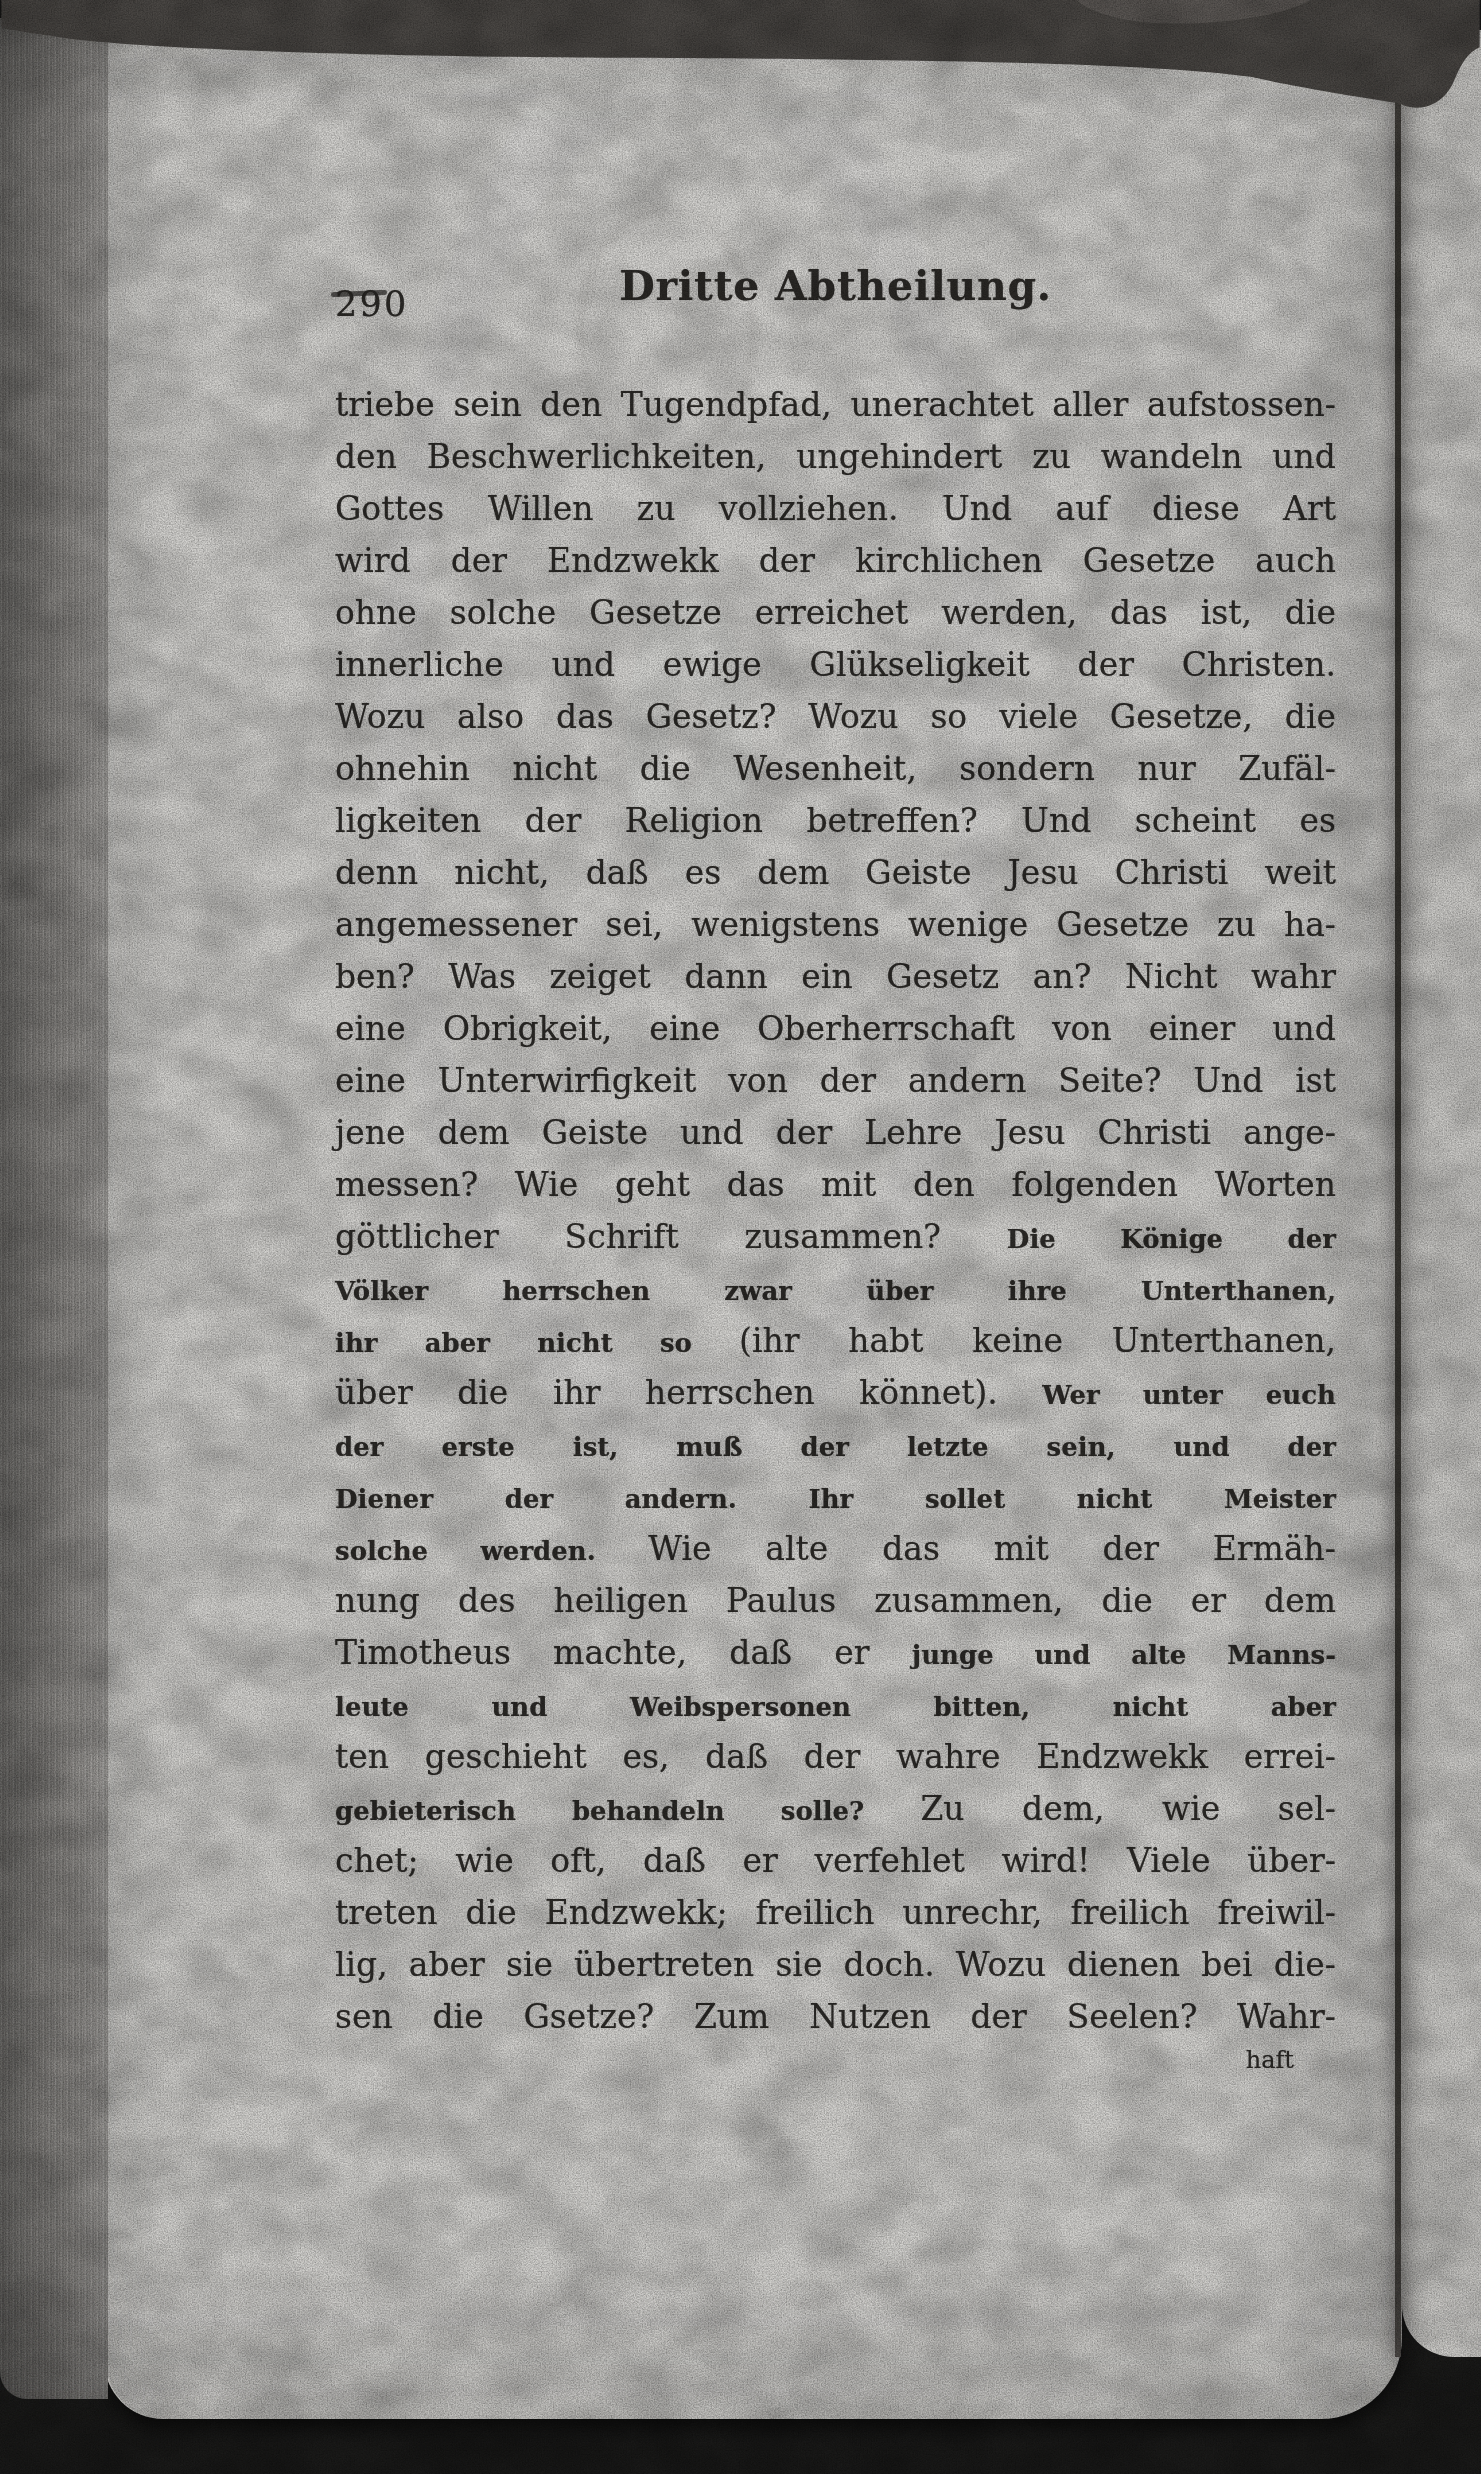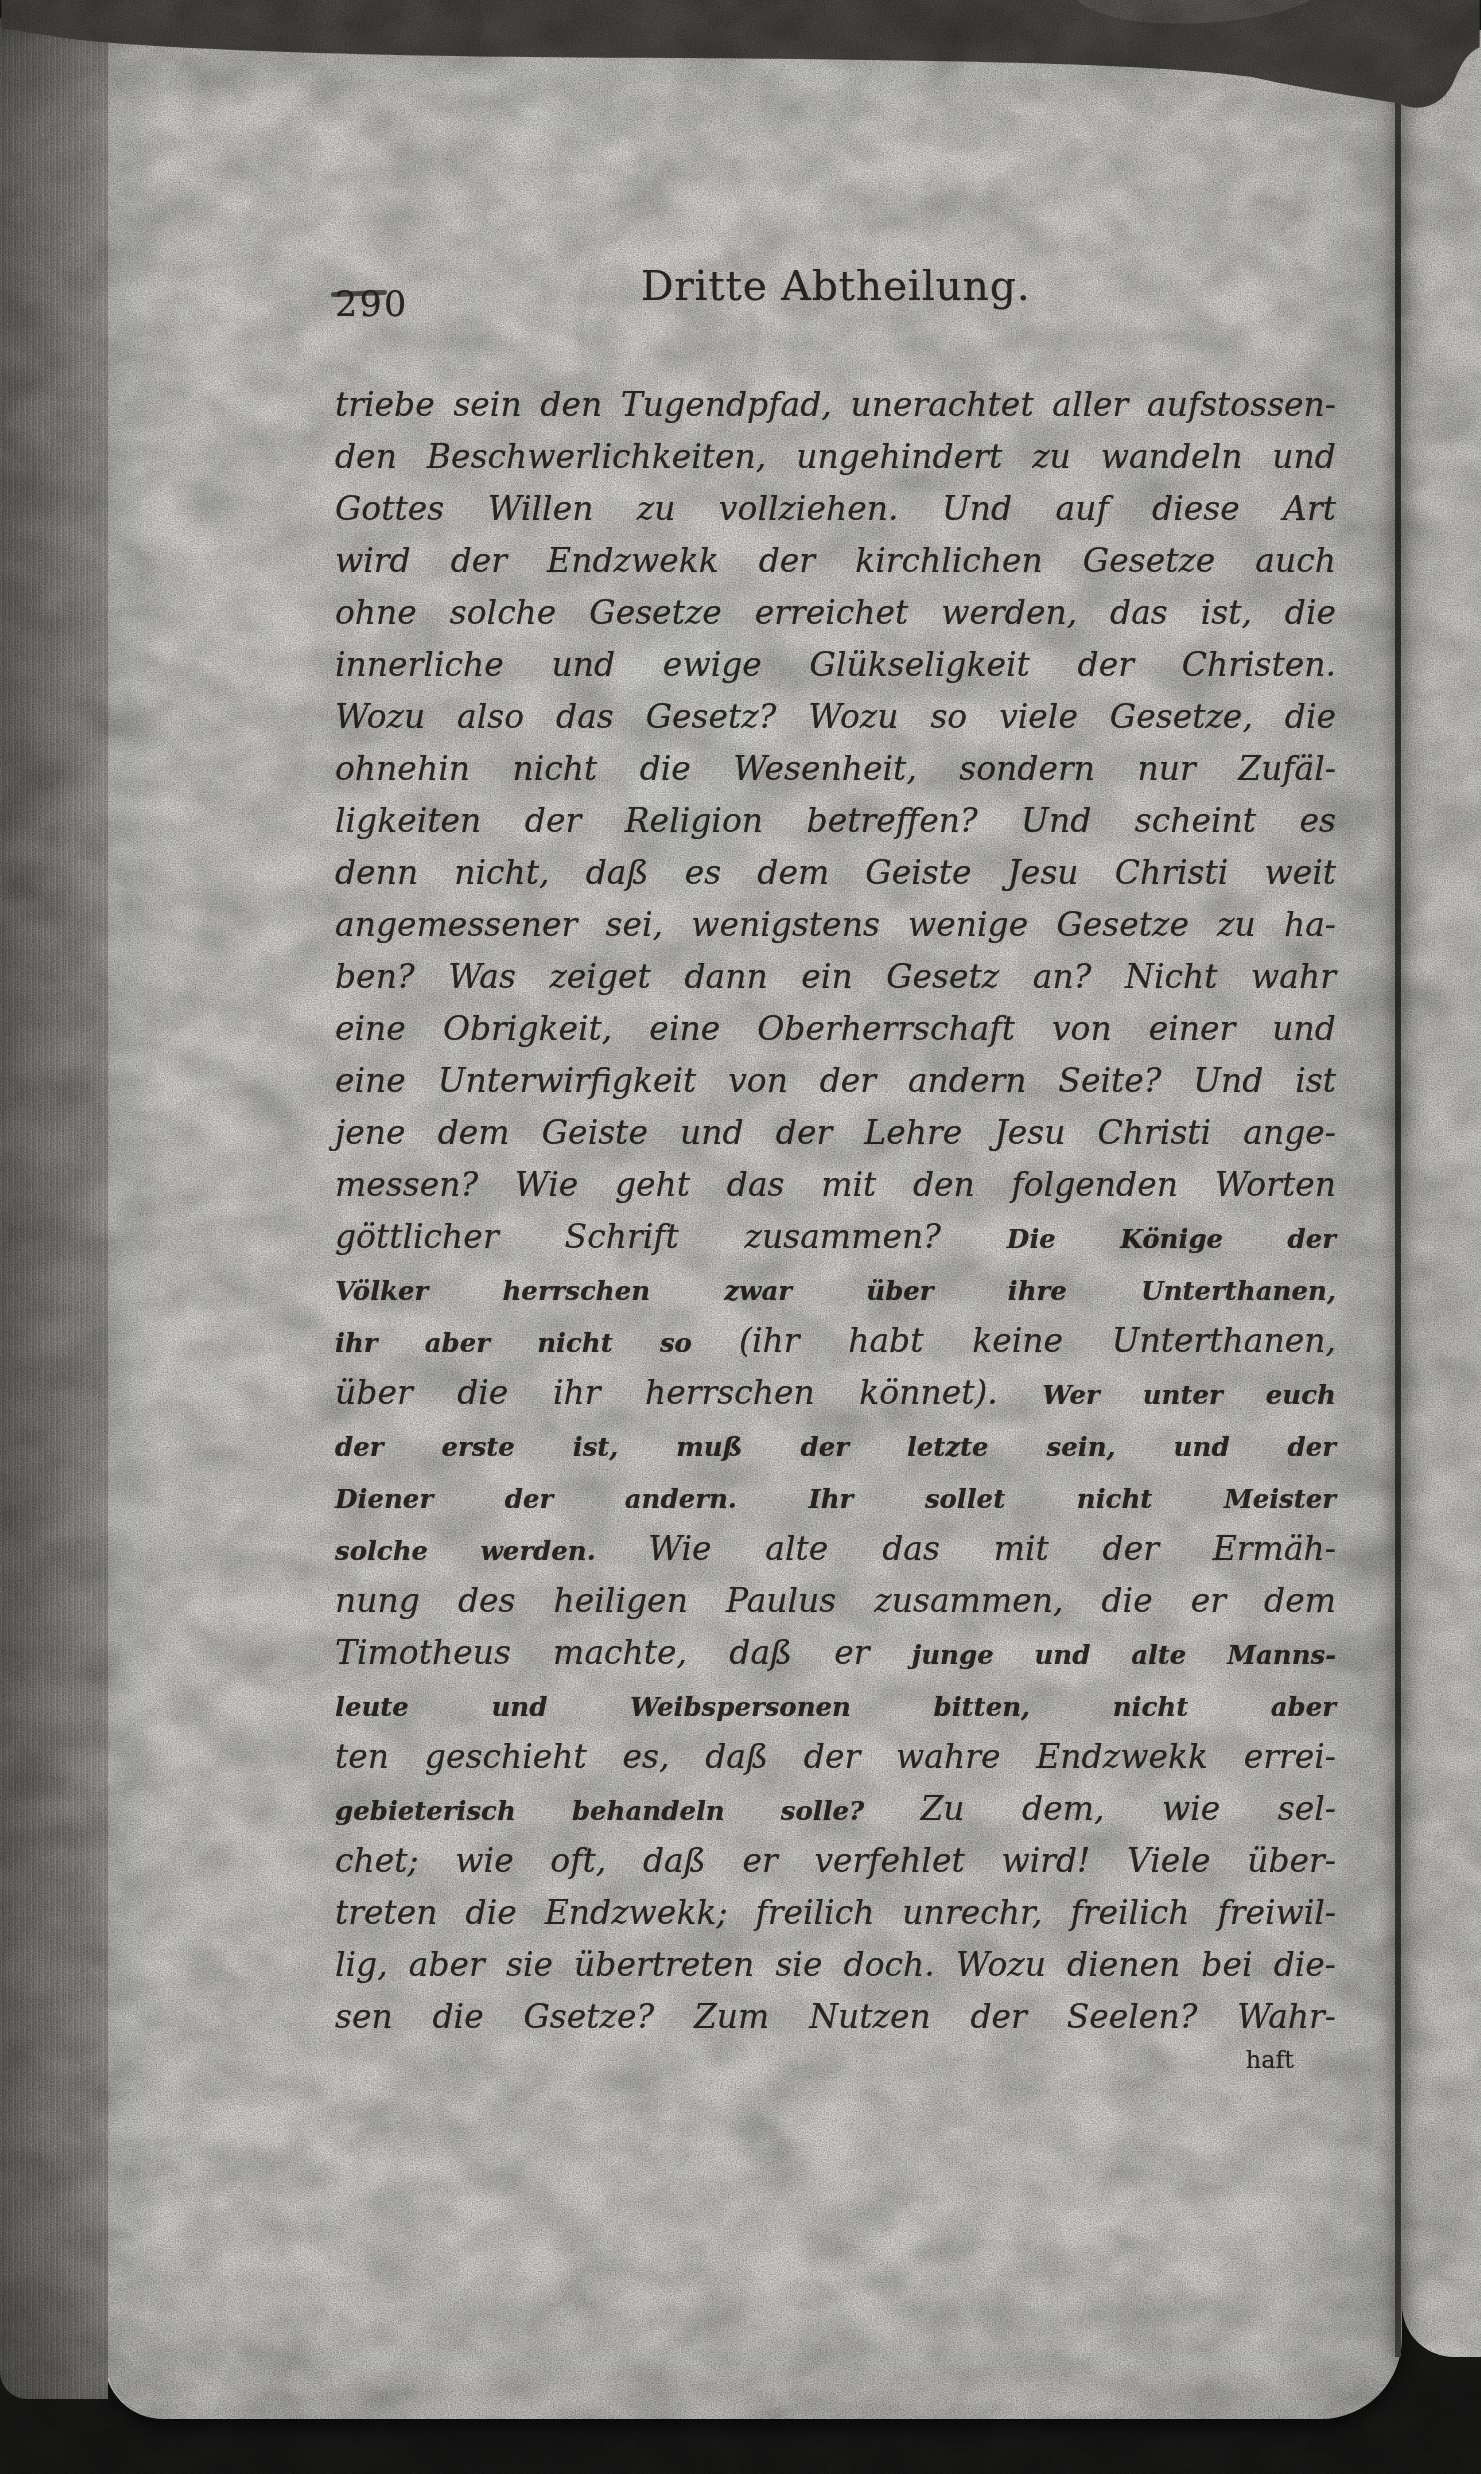--- a/index.html
+++ b/index.html
@@ -50,29 +50,29 @@
   }
   .gutter{
     position:absolute;left:1395px;top:33px;width:6px;height:2324px;z-index:4;
     background:linear-gradient(180deg,#4a4744,var(--gutter) 8%,#3a3834 90%,#4a4744);
     filter:blur(0.7px);
     box-shadow:0 0 13.3px 4.4px rgba(25,24,23,.30);
   }
   
   .header-row{position:absolute;left:335px;top:262px;width:1001px;height:64px;z-index:3;color:var(--ink);}
   .page-number{position:absolute;left:0;top:22px;font-size:35px;letter-spacing:2.2px;}
-  .running-title{position:absolute;left:0;right:0;top:0;text-align:center;font-size:41px;font-weight:400;letter-spacing:0.7px;}
+  .running-title{position:absolute;left:0;right:0;top:0;text-align:center;font-size:41px;font-weight:700;letter-spacing:0.7px;}
   .ink-smudge{
     position:absolute;left:331px;top:291px;width:56px;height:5.2px;z-index:3;
     background:rgba(42,40,37,.72);border-radius:2.2px;transform:rotate(-2.5deg);filter:blur(0.4px);
   }
   .body-text{position:absolute;left:335px;top:379px;width:1001px;z-index:3;color:var(--ink);}
   .line{
     height:52px;line-height:52px;font-size:33px;
-    text-align:justify;text-align-last:justify;font-style:italic;
+    text-align:justify;text-align-last:justify;
   }
   .emph{font-weight:700;font-size:26px;}
   .catchword{
     position:absolute;left:335px;top:2046px;width:959px;z-index:3;
     text-align:right;font-size:24px;color:var(--ink);
   }
   .header-row,.body-text,.catchword{text-shadow:0 0 1px rgba(46,44,41,.55);}
   
   .grain{position:absolute;left:0;top:0;z-index:9;pointer-events:none;}
 </style>

